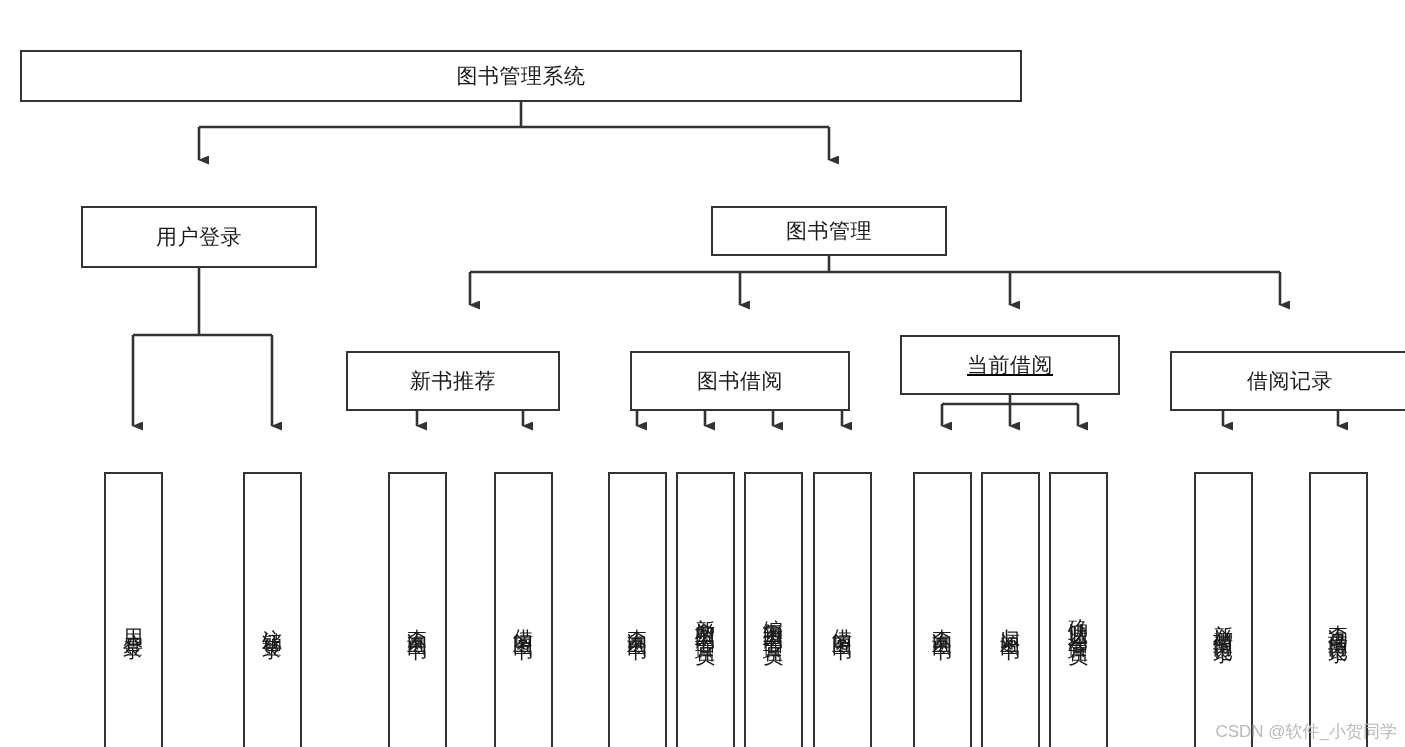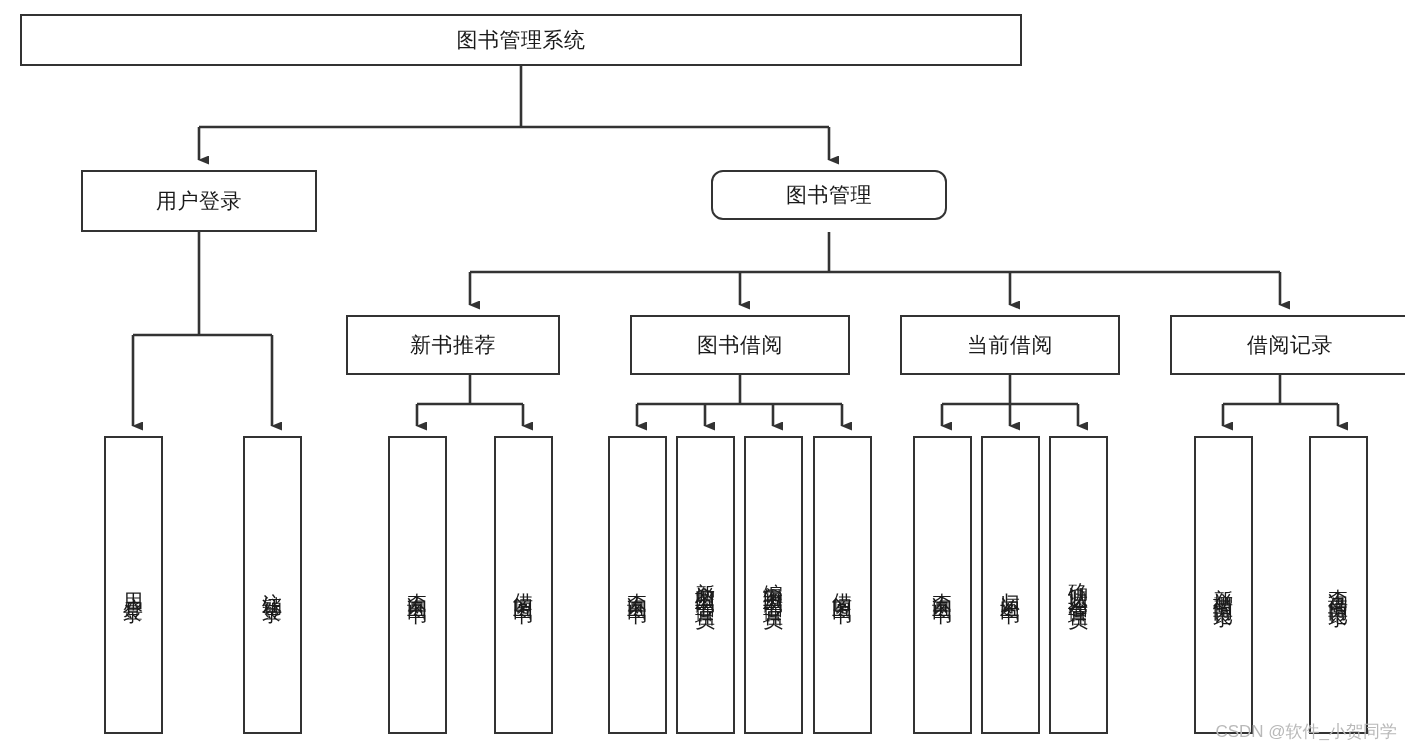--- a/index.html
+++ b/index.html
@@ -26,20 +26,21 @@
     height: 747px;
   }
   .node-box {
     position: absolute;
     box-sizing: border-box;
     background: #ffffff;
     border: 2px solid #333333;
     display: flex;
     align-items: center;
     justify-content: center;
+    margin-top: 36px;
   }
   .node-label {
     color: #1a1a1a;
     font-size: 21px;
     line-height: 1.18;
     letter-spacing: 0.5px;
     white-space: nowrap;
     text-align: center;
   }
   .node-box.leaf {
@@ -124,31 +125,31 @@
     </g>
   </svg>
 
   <div class="node-box" style="left:20px; top:14px; width:1002px; height:52px;">
     <span class="node-label">图书管理系统</span>
   </div>
 
   <div class="node-box" style="left:81px; top:170px; width:236px; height:62px;">
     <span class="node-label">用户登录</span>
   </div>
-  <div class="node-box" style="left:711px; top:170px; width:236px; height:50px;border-radius:12px;">
+  <div class="node-box" style="left:711px; top:170px; width:236px; height:50px;">
     <span class="node-label">图书管理</span>
   </div>
 
   <div class="node-box" style="left:346px; top:315px; width:214px; height:60px;">
     <span class="node-label">新书推荐</span>
   </div>
   <div class="node-box" style="left:630px; top:315px; width:220px; height:60px;">
     <span class="node-label">图书借阅</span>
   </div>
-  <div class="node-box" style="left:900px; top:315px; width:220px; height:60px;">
+  <div class="node-box" style="left:900px; top:299px; width:220px; height:60px;text-decoration:underline;">
     <span class="node-label">当前借阅</span>
   </div>
   <div class="node-box" style="left:1170px; top:315px; width:240px; height:60px;">
     <span class="node-label">借阅记录</span>
   </div>
 
   <div class="node-box leaf" style="left:104px; top:436px; width:59px; height:298px;">
     <span class="node-label">用户登录</span>
   </div>
   <div class="node-box leaf" style="left:243px; top:436px; width:59px; height:298px;">

